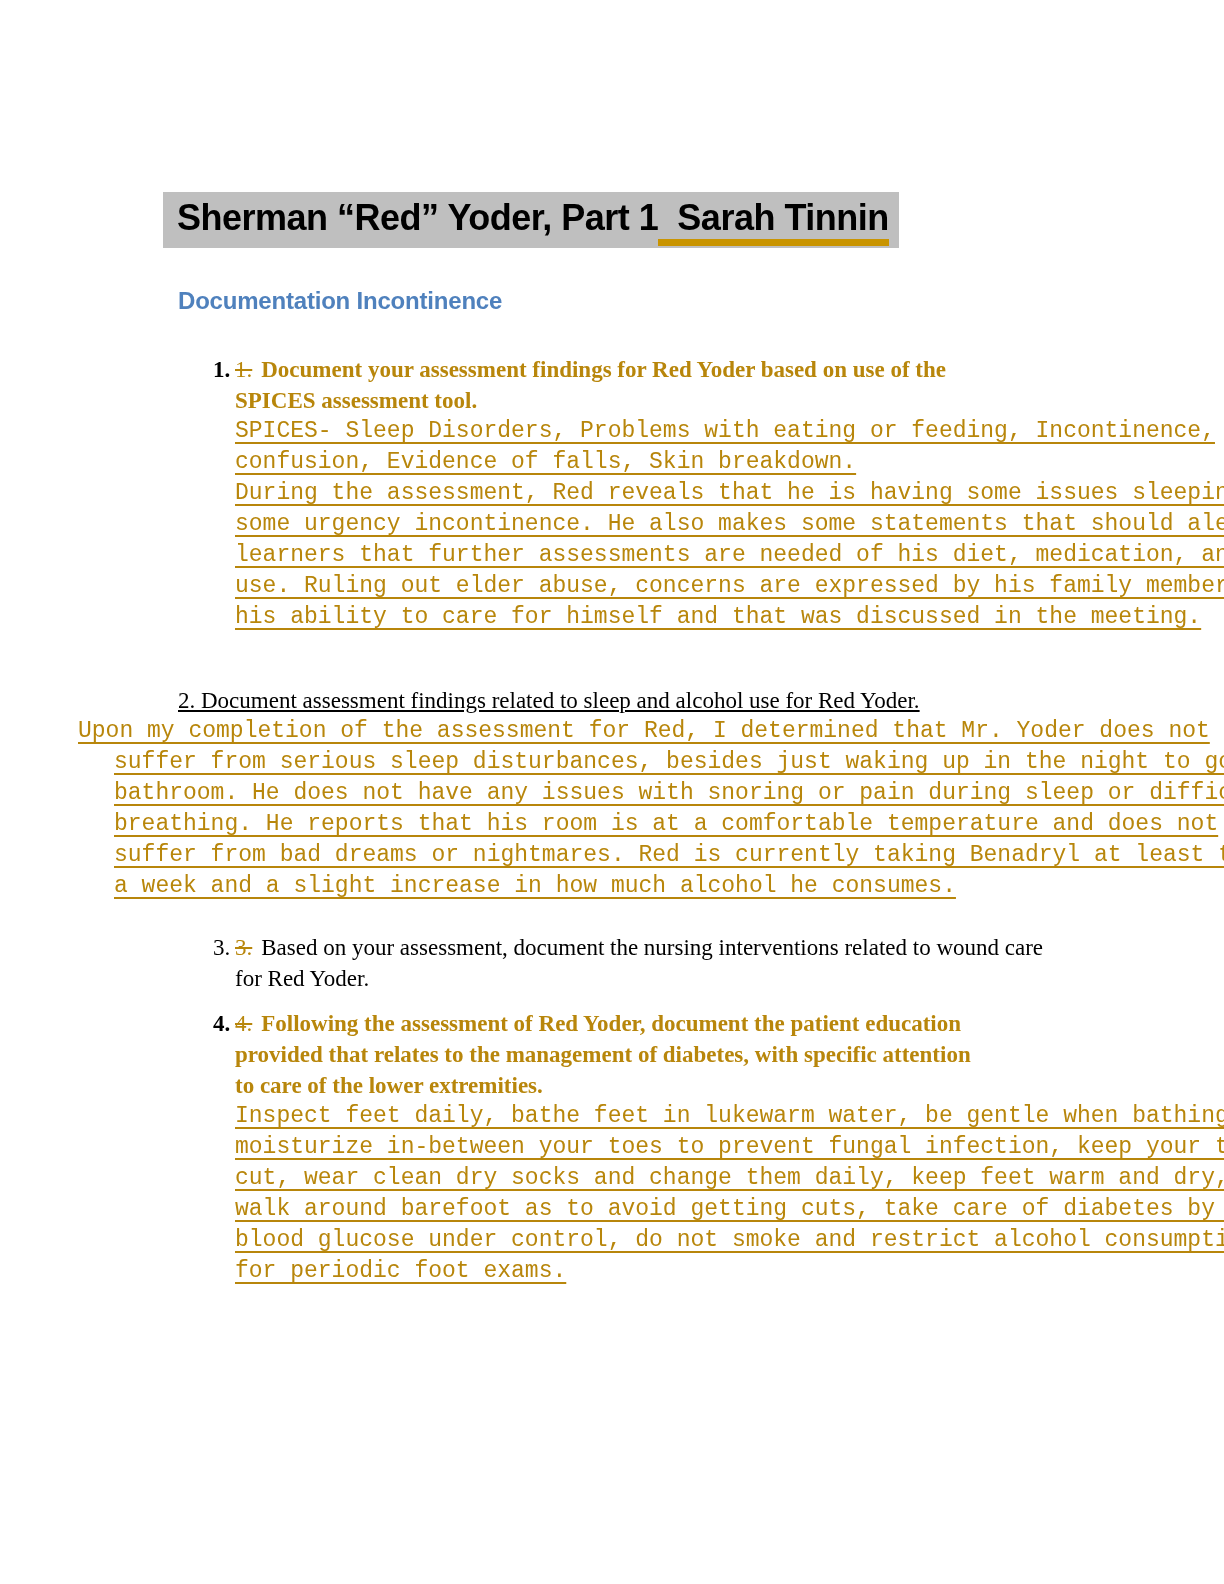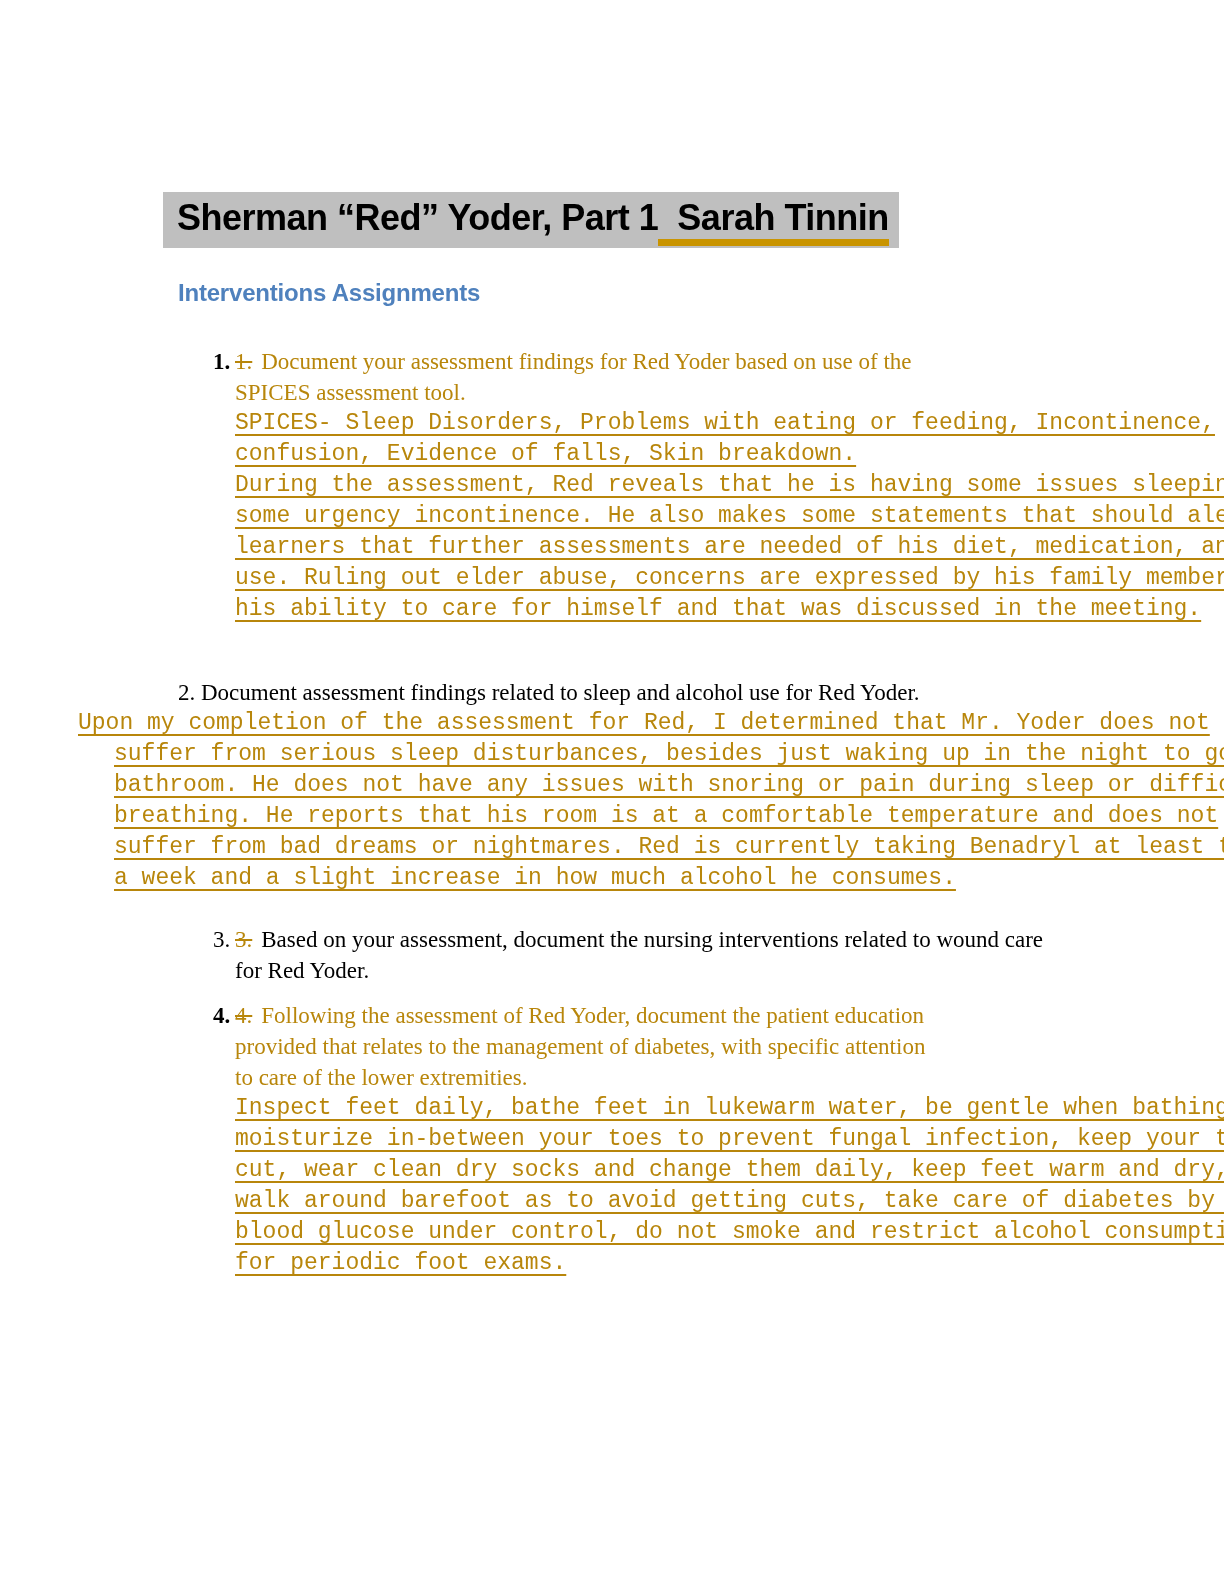--- a/index.html
+++ b/index.html
@@ -19,21 +19,21 @@
     background:var(--paper);
     overflow:hidden;
     font-family:"Liberation Serif", serif;
     font-size:23px;
     line-height:31px;
     color:var(--ink);
   }
   
   .title-hl{
     display:inline-block;
-    margin:192px 0 4px 163px;
+    margin:192px 0 12px 163px;
     background:var(--highlight_gray);
     padding:5px 10px 9px 14px;
     font-family:"Liberation Sans", sans-serif;
     font-weight:bold;
     font-size:36px;
     line-height:42px;
     letter-spacing:-0.5px;
     color:var(--ink);
     white-space:pre;
   }
@@ -66,54 +66,55 @@
   .qnum.bold{font-weight:bold;}
   .struck{
     color:var(--gold);
     text-decoration:line-through;
     text-decoration-thickness:2px;
     margin-right:9px;
   }
   .prompt{white-space:pre;}
   .prompt.gold{
     color:var(--gold);
-    font-weight:normal;
+    font-weight:bold;
   }
   .prompt.black{color:var(--ink);}
   .answer{
     display:block;
     color:var(--gold);
     text-decoration:underline;
     text-decoration-thickness:2px;
     text-underline-offset:5px;
     white-space:pre;
     font-family:Liberation Mono, monospace;
   }
   .item1{margin-top:38px;}
   .q2head{
     margin:52px 30px 0 178px;
     white-space:pre;
+    text-decoration:underline;
   }
   .hang{
     margin-left:78px;
     margin-right:30px;
     padding-left:36px;
     text-indent:-36px;
   }
   .item3{margin-top:30px;}
   .item4{margin-top:14px;}
 </style>
 </head>
 <body>
 
 <div class="page">
 
   <div class="title-hl"><span class="t-main">Sherman “Red” Yoder, Part 1</span><span class="t-name">  Sarah Tinnin</span></div>
 
-  <h2 class="subtitle">Interventions Assignments</h2>
+  <h2 class="subtitle">Documentation Incontinence</h2>
 
   <div class="qitem item1">
     <span class="qnum bold">1.</span><span class="struck">1.</span><span class="prompt gold">Document your assessment findings for Red Yoder based on use of the
 SPICES assessment tool.</span>
     <div class="answer">SPICES- Sleep Disorders, Problems with eating or feeding, Incontinence,
 confusion, Evidence of falls, Skin breakdown.
 During the assessment, Red reveals that he is having some issues sleeping and and
 some urgency incontinence. He also makes some statements that should alert
 learners that further assessments are needed of his diet, medication, and alcohol
 use. Ruling out elder abuse, concerns are expressed by his family member about

